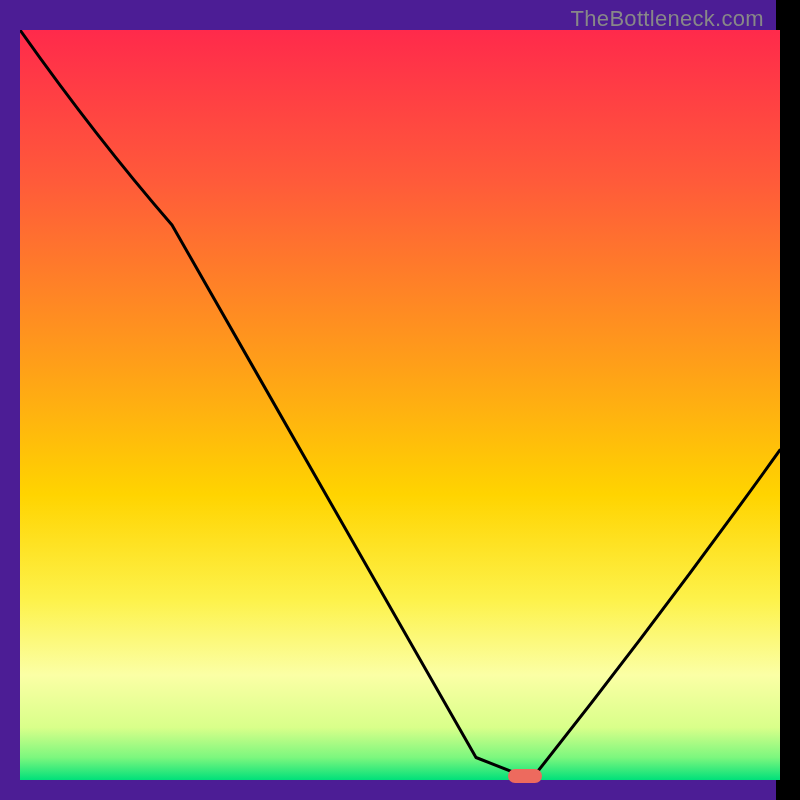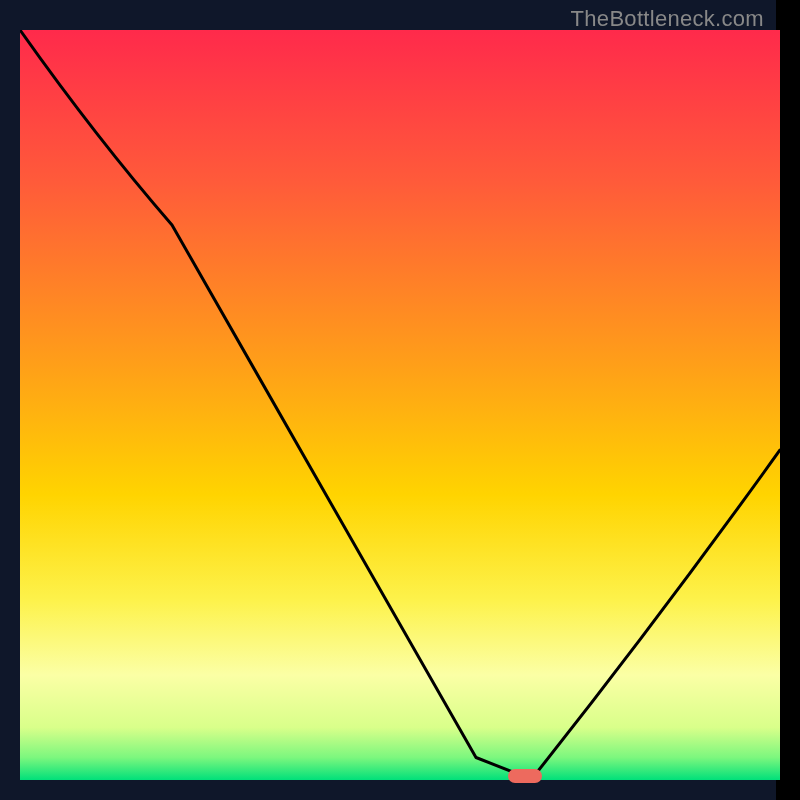--- a/index.html
+++ b/index.html
@@ -10,21 +10,21 @@
     background: #000;
     overflow: hidden;
     font-family: Arial, Helvetica, sans-serif;
   }
   .frame {
     position: absolute;
     top: 0;
     left: 0;
     width: 776px;
     height: 800px;
-    background: #0f172a;
+    background: #4c1d95;
   }
   .watermark {
     position: absolute;
     top: 6px;
     right: 12px;
     color: #888;
     font-size: 22px;
     font-weight: 500;
     letter-spacing: 0.3px;
     z-index: 50;

